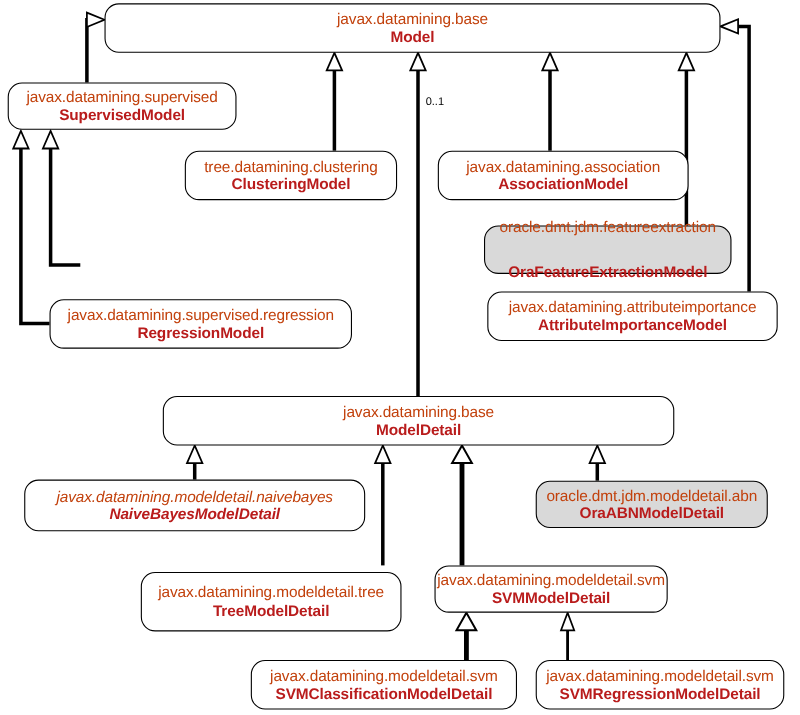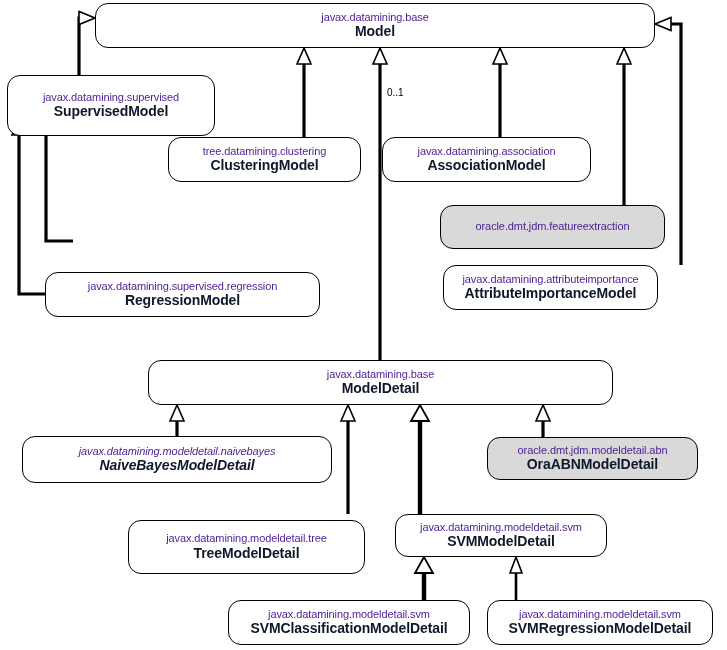--- a/index.html
+++ b/index.html
@@ -36,30 +36,30 @@
     justify-content: center;
     text-align: center;
     line-height: 1.08;
     padding: 2px 6px;
     z-index: 2;
   }
   .uml-class.oracle-ext {
     background: #d9d9d9;
   }
   .pkg {
-    font-size: 11px;
+    font-size: 14px;
     font-weight: normal;
-    color: #4c1d95;
+    color: #c2410c;
     white-space: nowrap;
     letter-spacing: -0.1px;
   }
   .cls {
     font-size: 14px;
     font-weight: bold;
-    color: #0f172a;
+    color: #b91c1c;
     white-space: nowrap;
     letter-spacing: -0.1px;
     margin-top: 1px;
   }
   .mult-label {
     position: absolute;
     font-size: 10px;
     color: #000000;
     z-index: 3;
     white-space: nowrap;
@@ -142,46 +142,47 @@
       <polygon points="516,557 510,573 522,573" fill="#ffffff" stroke="#000" stroke-width="1.6"></polygon>
     </g>
 
   </svg>
 
   <div class="uml-class" id="box-model" style="left:95px; top:3px; width:560px; height:45px;">
     <div class="pkg">javax.datamining.base</div>
     <div class="cls">Model</div>
   </div>
 
-  <div class="uml-class" id="box-supervised-model" style="left:7px; top:75px; width:208px; height:61px;text-align:right;">
+  <div class="uml-class" id="box-supervised-model" style="left:7px; top:75px; width:208px; height:43px;text-align:right;">
     <div class="pkg">javax.datamining.supervised</div>
     <div class="cls">SupervisedModel</div>
   </div>
 
   <div class="uml-class" id="box-clustering-model" style="left:168px; top:137px; width:193px; height:45px;">
     <div class="pkg">tree.datamining.clustering</div>
     <div class="cls">ClusteringModel</div>
   </div>
 
-  <div class="uml-class" id="box-association-model" style="left:382px; top:137px; width:209px; height:45px;">
+  <div class="uml-class" id="box-association-model" style="left:398px; top:137px; width:228px; height:45px;">
     <div class="pkg">javax.datamining.association</div>
     <div class="cls">AssociationModel</div>
   </div>
 
 
   <div class="uml-class oracle-ext" id="box-ora-feature-extraction-model" style="left:440px; top:205px; width:225px; height:44px;gap:24px;">
     <div class="pkg">oracle.dmt.jdm.featureextraction</div>
+    <div class="cls">OraFeatureExtractionModel</div>
   </div>
 
   <div class="uml-class" id="box-regression-model" style="left:45px; top:272px; width:275px; height:45px;">
     <div class="pkg">javax.datamining.supervised.regression</div>
     <div class="cls">RegressionModel</div>
   </div>
 
-  <div class="uml-class" id="box-attribute-importance-model" style="left:443px; top:265px; width:215px; height:45px;">
+  <div class="uml-class" id="box-attribute-importance-model" style="left:443px; top:265px; width:264px; height:45px;">
     <div class="pkg">javax.datamining.attributeimportance</div>
     <div class="cls">AttributeImportanceModel</div>
   </div>
 
   <div class="uml-class" id="box-model-detail" style="left:148px; top:360px; width:465px; height:45px;">
     <div class="pkg">javax.datamining.base</div>
     <div class="cls">ModelDetail</div>
   </div>
 
   <div class="uml-class" id="box-naive-bayes-model-detail" style="left:22px; top:436px; width:310px; height:47px;font-style:italic;">

